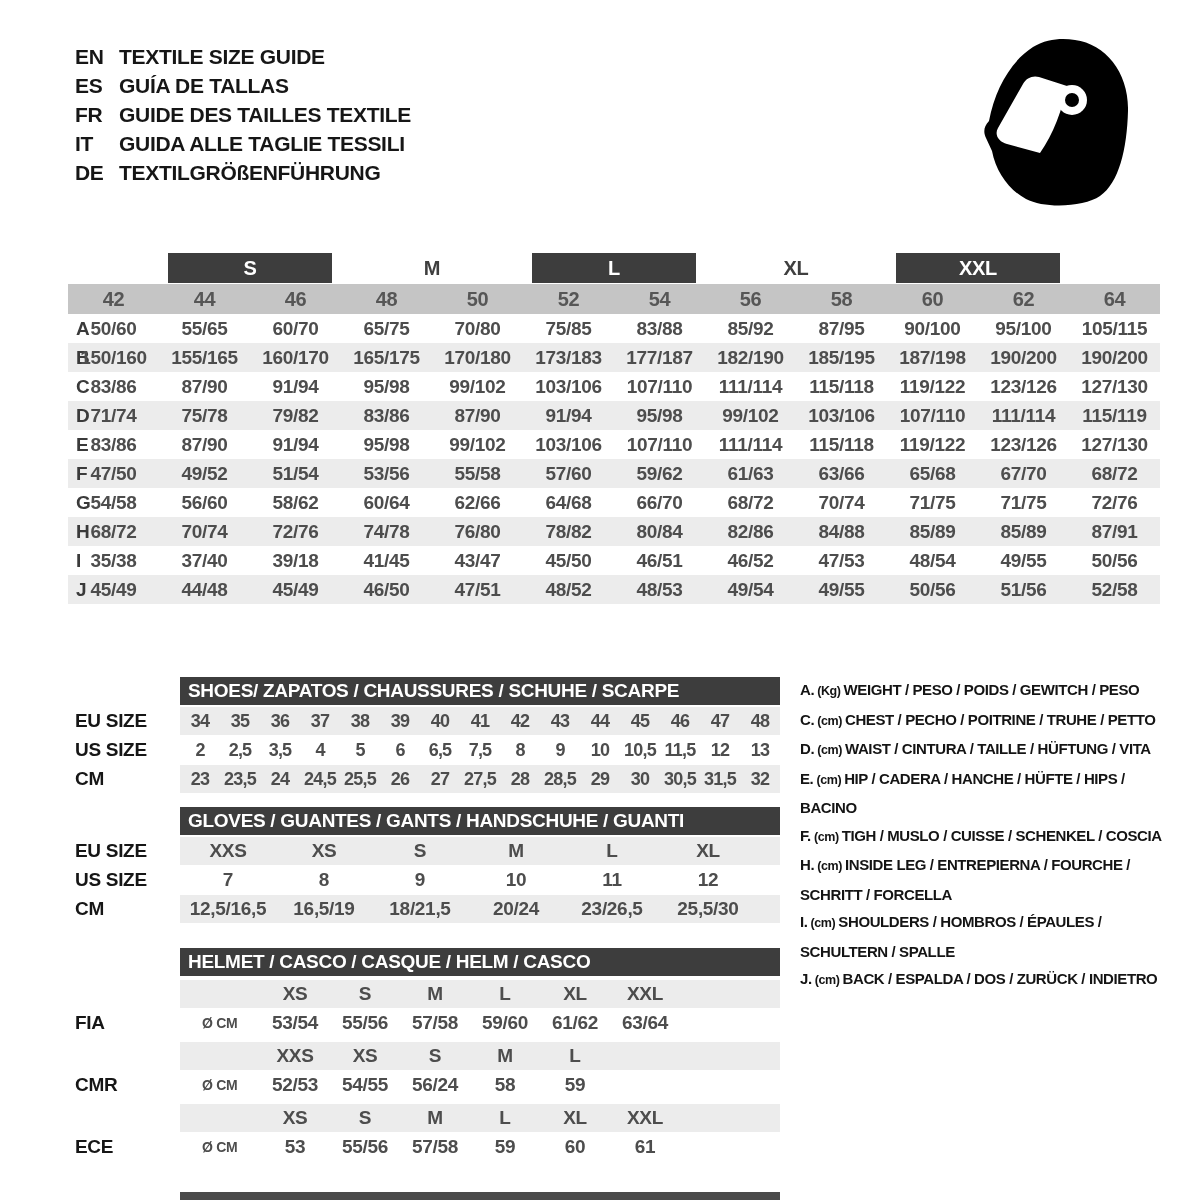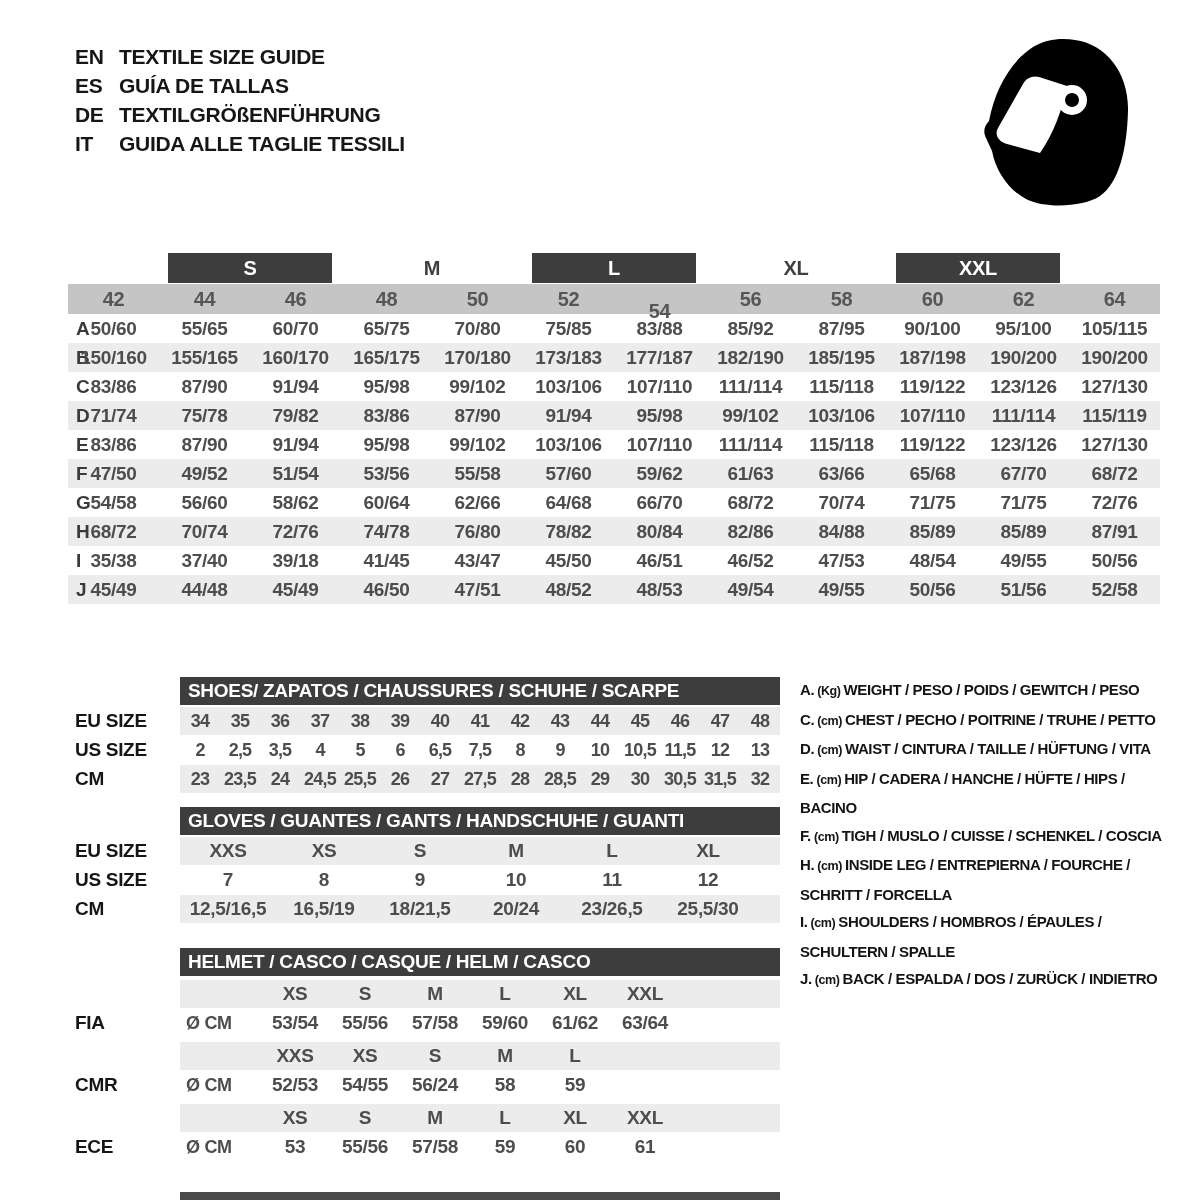--- a/index.html
+++ b/index.html
@@ -31,21 +31,21 @@
   .tcell { position:absolute; width:91px; text-align:center; font-size:19px; color:#4d4d4d; }
 
   
   .sec-header { position:absolute; left:180px; width:600px; height:28px; line-height:28px;
                 background:#3d3d3d; color:#fff; font-size:19px; padding-left:8px; }
   .band { position:absolute; left:180px; width:600px; height:28px; line-height:28px; }
   .band.gray { background:#ececec; }
   .gcell { position:absolute; text-align:center; font-size:19px; color:#4d4d4d; line-height:28px; }
   .gcell.tight { font-size:18px; letter-spacing:-0.8px; }
   .side-label { position:absolute; left:75px; width:102px; font-size:19px; color:#161616; line-height:28px; }
-  .unit-cell { position:absolute; left:0; width:80px; padding-left:6px; font-size:18px; color:#4d4d4d; line-height:28px; }
+  .unit-cell { position:absolute; left:16px; width:80px; padding-left:6px; font-size:14px; color:#4d4d4d; line-height:28px; }
 
   
   .legend { position:absolute; left:800px; top:676px; width:384px; }
   .legend-item { font-size:15px; line-height:27.5px; color:#141414; letter-spacing:-0.4px; }
   .lg-key { margin-right:3px; }
   .lg-unit { font-size:12.5px; margin-right:3px; }
 
   .cutoff-bar { position:absolute; left:180px; top:1192px; width:600px; height:8px; background:#4a4a4a; }
 </style>
 </head>
@@ -56,26 +56,30 @@
   <div class="lang-list">
       <div class="lang-row">
         <span class="lang-code">EN</span>
         <span class="lang-title">TEXTILE SIZE GUIDE</span>
       </div>
       <div class="lang-row">
         <span class="lang-code">ES</span>
         <span class="lang-title">GUÍA DE TALLAS</span>
       </div>
       <div class="lang-row">
-        <span class="lang-code">DE</span>
-        <span class="lang-title">TEXTILGRÖßENFÜHRUNG</span>
+        <span class="lang-code">FR</span>
+        <span class="lang-title">GUIDE DES TAILLES TEXTILE</span>
       </div>
       <div class="lang-row">
         <span class="lang-code">IT</span>
         <span class="lang-title">GUIDA ALLE TAGLIE TESSILI</span>
+      </div>
+      <div class="lang-row">
+        <span class="lang-code">DE</span>
+        <span class="lang-title">TEXTILGRÖßENFÜHRUNG</span>
       </div>
     </div>
 
   <svg class="helmet-ic" viewBox="0 0 165 173" xmlns="http://www.w3.org/2000/svg">
     <path fill="#000000" d="M95 6 C126 10 149 39 148 77 C147 115 139 149 120 162 C104 173 65 175 46 165 C29 156 16 138 12 117 L6 104 C3 98 4 92 9 87 C15 55 31 27 53 13 C67 5 81 4 95 6 Z"></path>
     <path fill="#ffffff" d="M18 94 L43 50 C46 44 53 41 59 43 L87 52 C83 74 73 101 60 119 L27 110 C19 108 14 101 18 94 Z"></path>
     <circle cx="92" cy="66" r="15" fill="#ffffff"></circle>
     <circle cx="92" cy="66" r="7" fill="#000000"></circle>
   </svg>
 
@@ -85,21 +89,21 @@
       <div class="size-band" style="left: 341px; width: 182px;">M</div>
       <div class="size-band dark" style="left: 532px; width: 164px;">L</div>
       <div class="size-band" style="left: 705px; width: 182px;">XL</div>
       <div class="size-band dark" style="left: 896px; width: 164px;">XXL</div>
       <div class="num-cell" style="left: 68px;">42</div>
       <div class="num-cell" style="left: 159px;">44</div>
       <div class="num-cell" style="left: 250px;">46</div>
       <div class="num-cell" style="left: 341px;">48</div>
       <div class="num-cell" style="left: 432px;">50</div>
       <div class="num-cell" style="left: 523px;">52</div>
-      <div class="num-cell" style="left: 614px; margin-top: 12px;">54</div>
+      <div class="num-cell" style="left: 614px;">54</div>
       <div class="num-cell" style="left: 705px;">56</div>
       <div class="num-cell" style="left: 796px;">58</div>
       <div class="num-cell" style="left: 887px;">60</div>
       <div class="num-cell" style="left: 978px;">62</div>
       <div class="num-cell" style="left: 1069px;">64</div>
       <div class="trow" style="top: 314px;">
         <div class="trow-label">A</div>
         <div class="tcell" style="left: 0px;">50/60</div>
         <div class="tcell" style="left: 91px;">55/65</div>
         <div class="tcell" style="left: 182px;">60/70</div>

